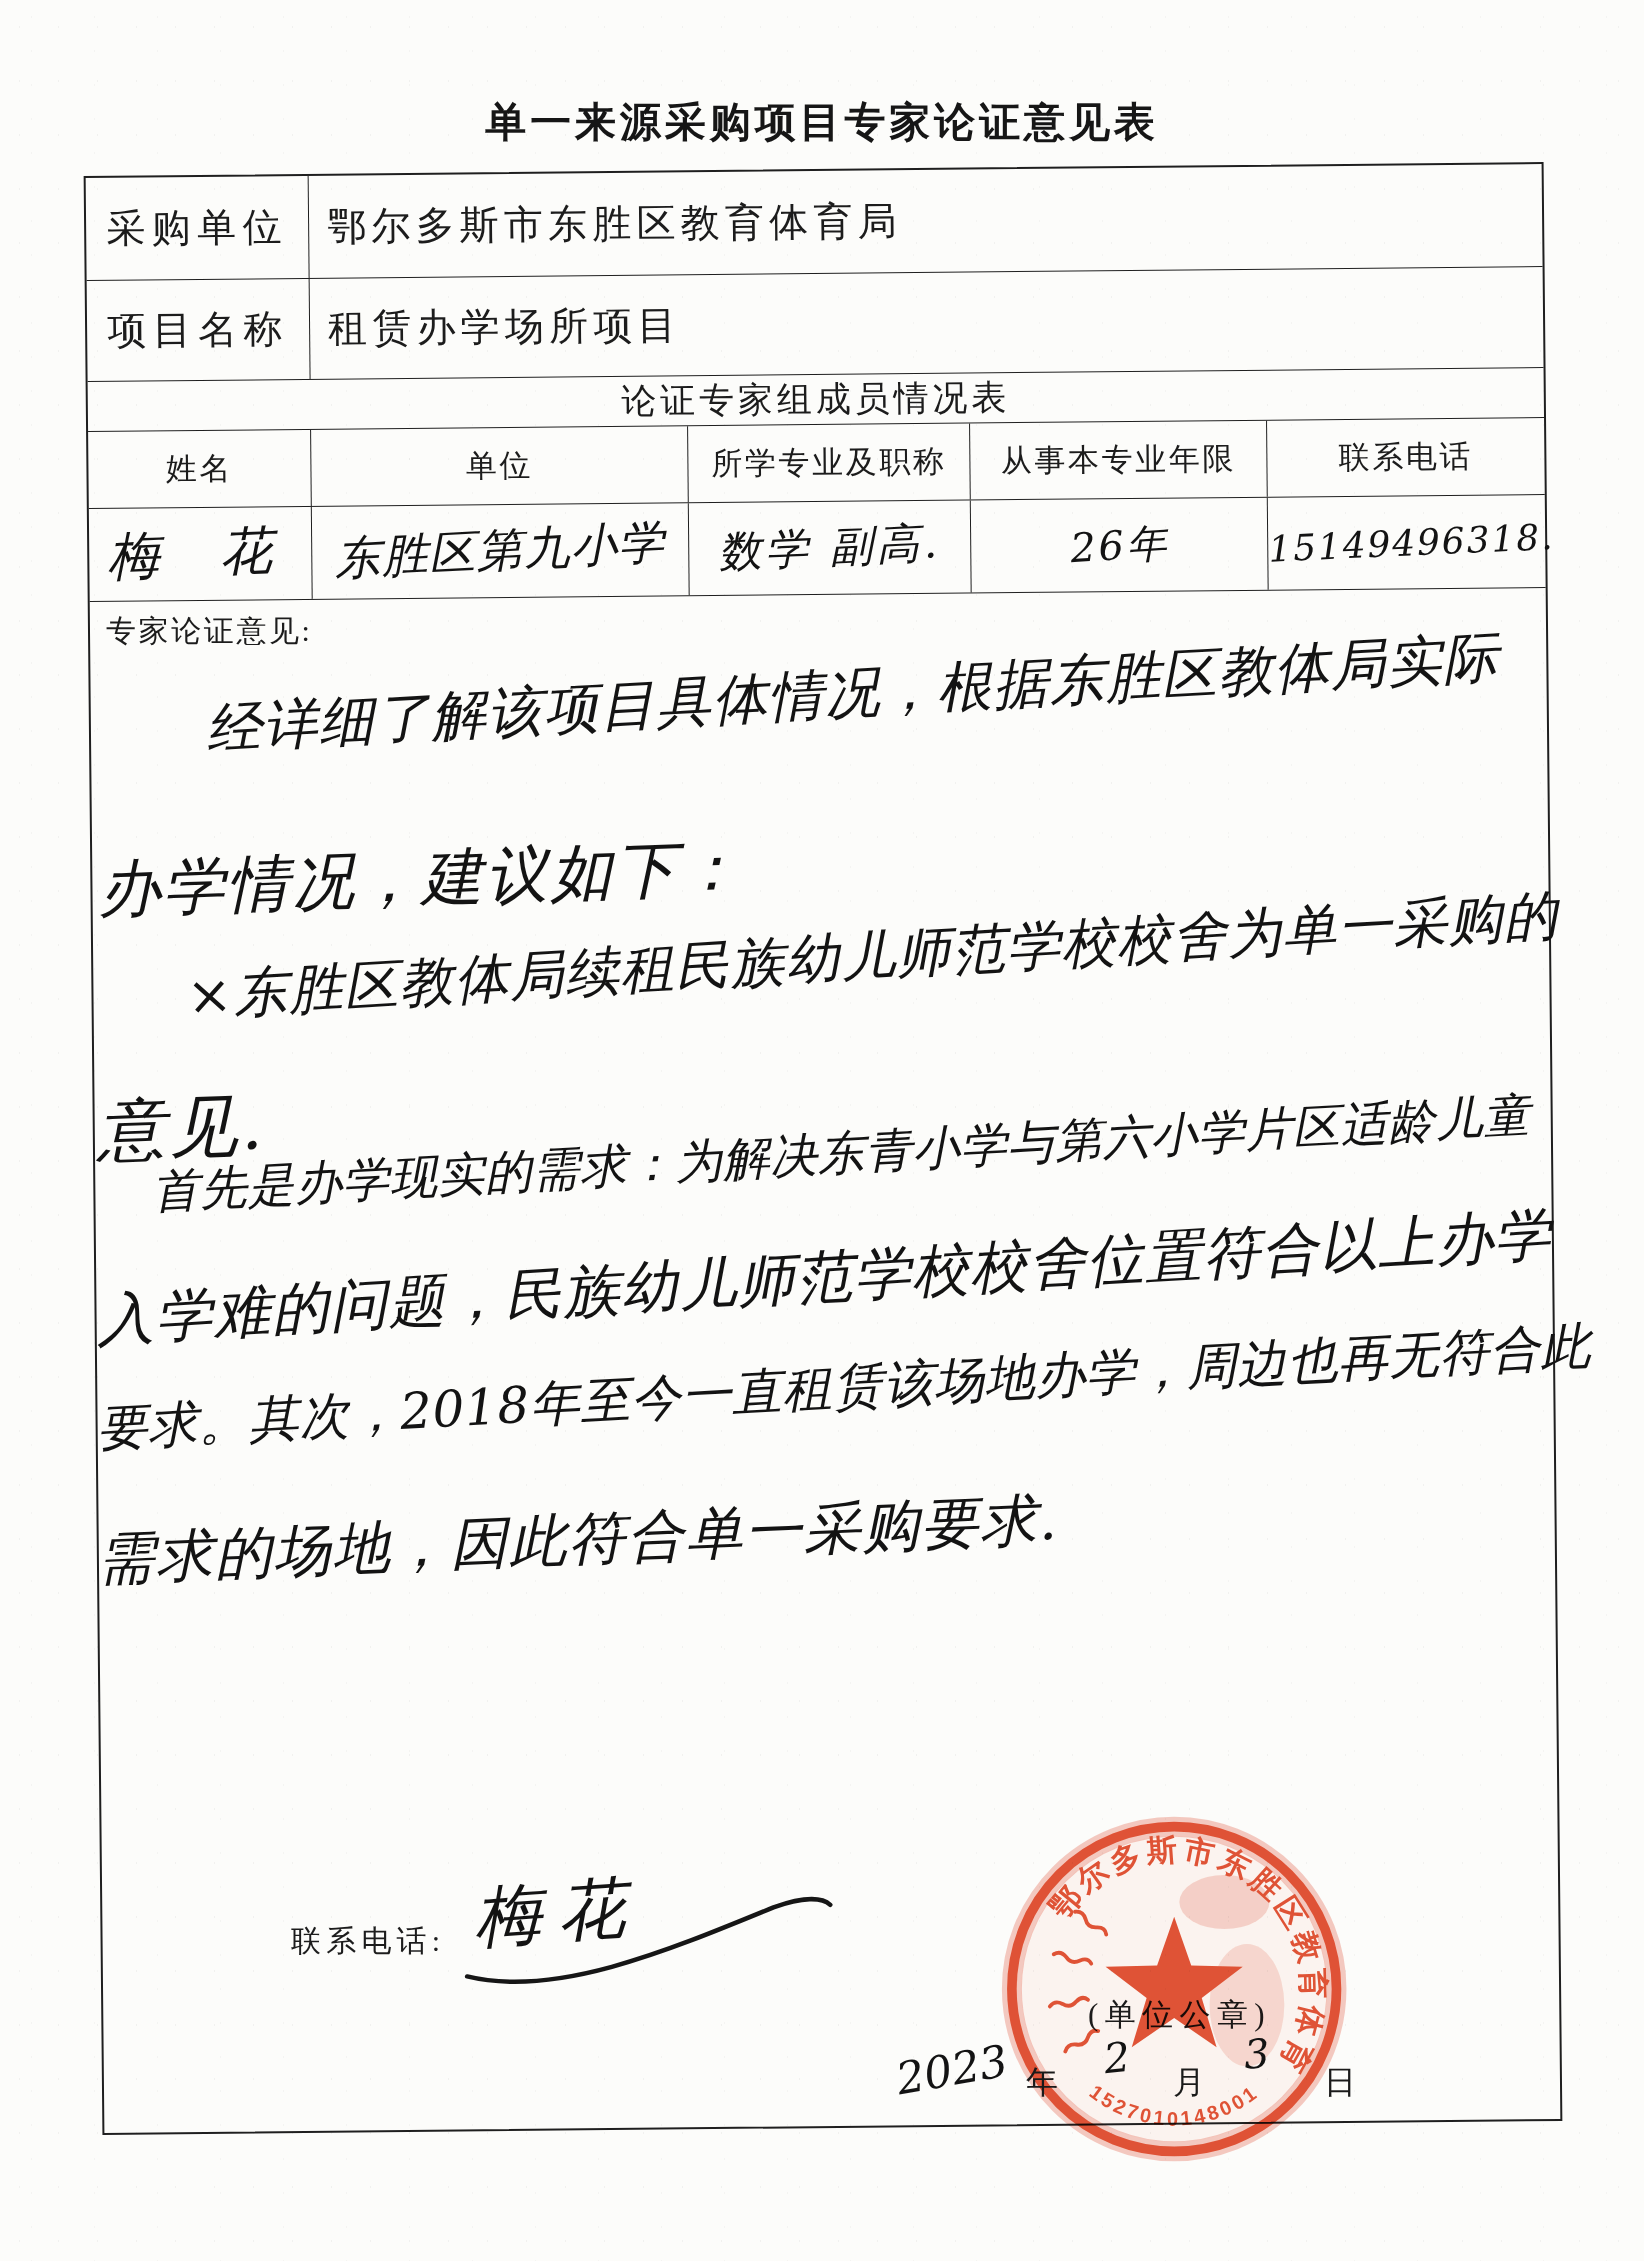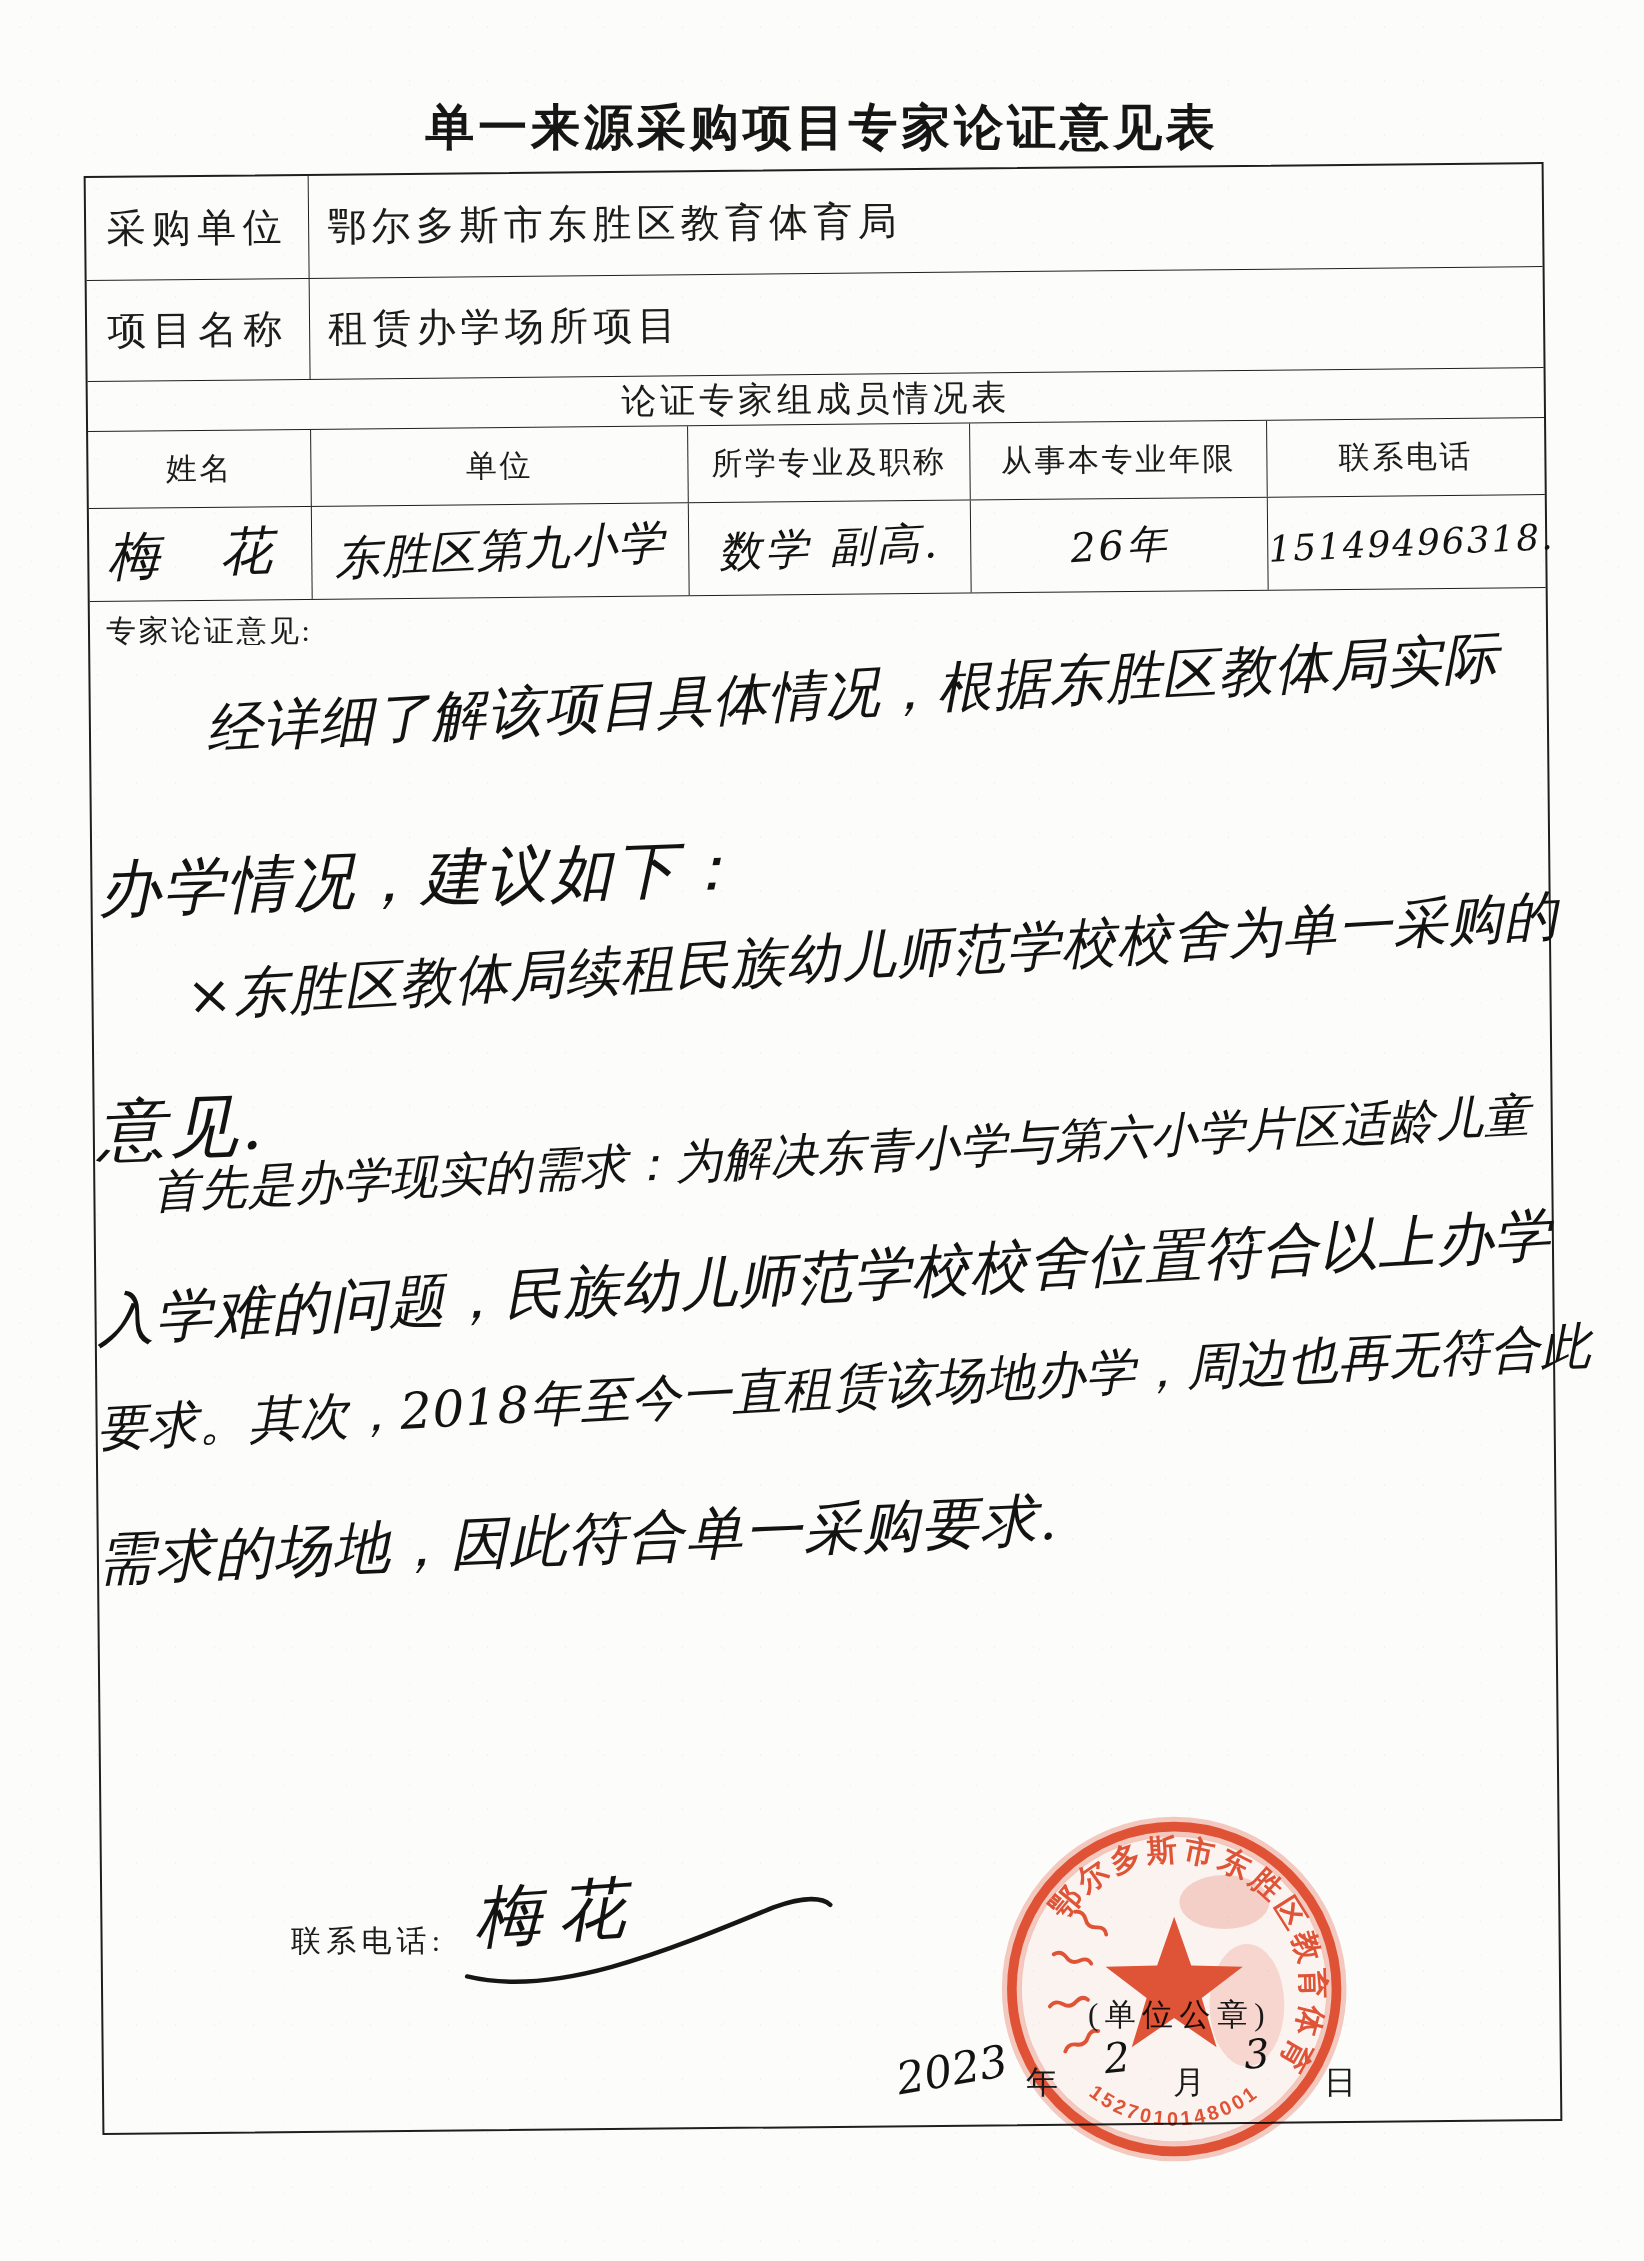--- a/index.html
+++ b/index.html
@@ -10,21 +10,21 @@
       radial-gradient(circle, rgba(40,40,40,.04) 0.6px, transparent 0.8px),
       #fcfcfa;
     background-size:39px 54px, 63px 34px;
     overflow:hidden;
     font-family:"Liberation Serif", serif;
     color:#1c1c1c;
   }
   .doc-title{
     position:absolute;left:0;right:0;top:95px;text-align:center;
     font-family:"Liberation Sans", sans-serif;font-weight:bold;
-    font-size:49px;letter-spacing:3.9px;color:#161616;
+    font-size:41px;letter-spacing:3.9px;color:#161616;
   }
   .tbl{
     position:absolute;left:93px;top:169px;width:1460px;height:1959px;
     border:2.6px solid #1f1f1f;box-sizing:border-box;
     display:flex;flex-direction:column;
     transform:rotate(-0.55deg);
   }
   .trow{display:flex;border-bottom:1.9px solid #1f1f1f;box-sizing:border-box;flex:none;}
   .trow:last-child{border-bottom:none;flex:1;}
   .tcell{box-sizing:border-box;display:flex;align-items:center;flex:none;}

